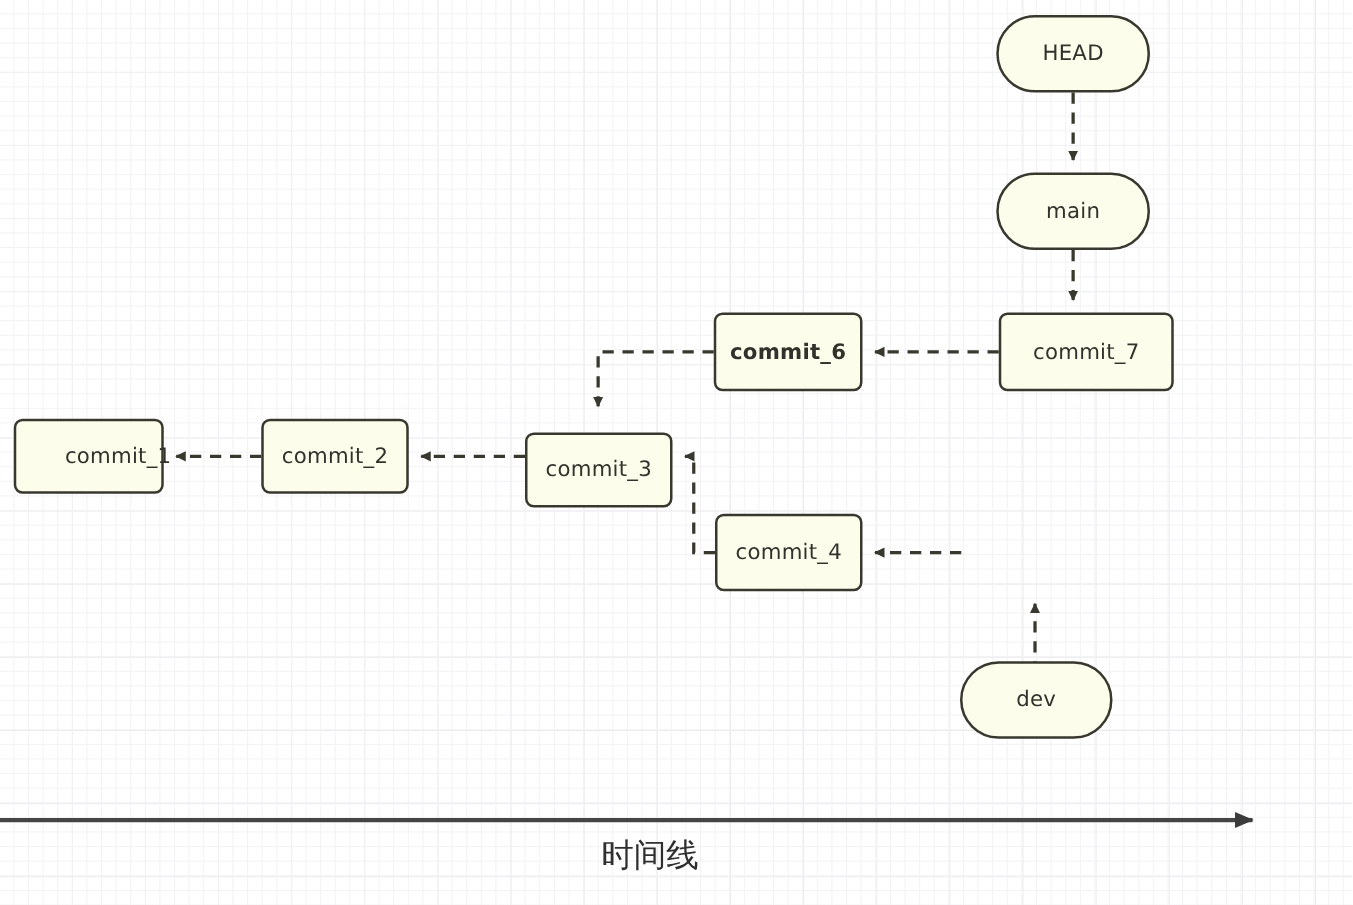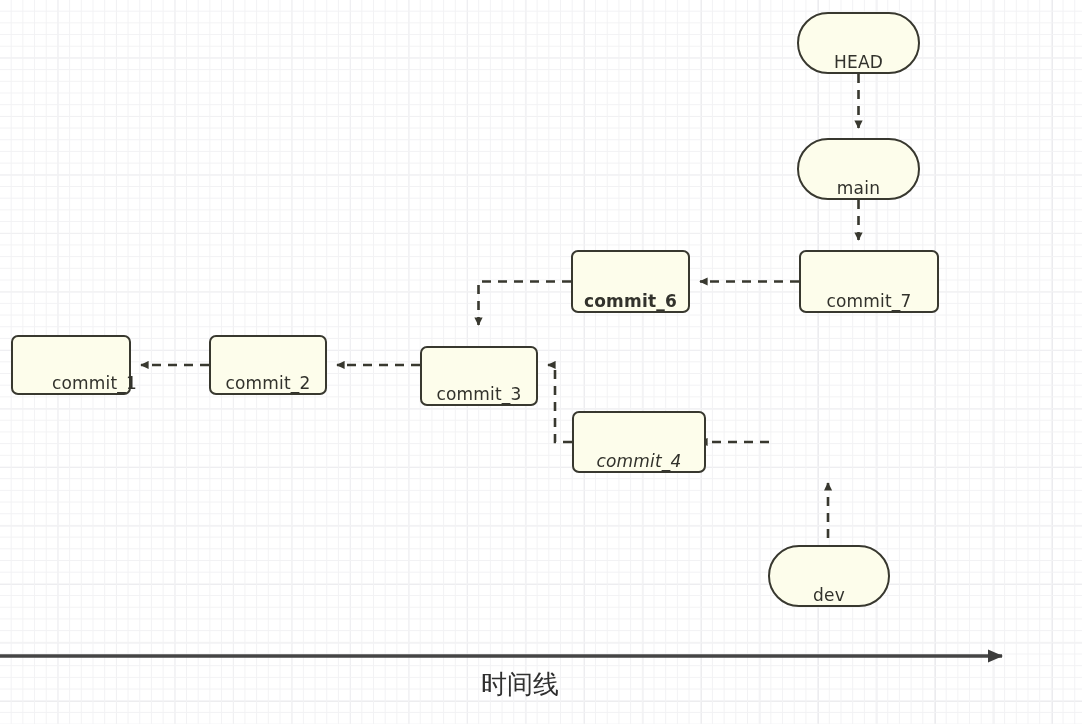--- a/index.html
+++ b/index.html
@@ -33,21 +33,21 @@
     width: 1082px;
     height: 724px;
     pointer-events: none;
   }
   .node {
     position: absolute;
     box-sizing: border-box;
     background: #fdfdeb;
     border: 2px solid #38382f;
     display: flex;
-    align-items: flex-end;
+    align-items: center;
     justify-content: center;
     color: #32322c;
     font-size: 17px;
     letter-spacing: 0.2px;
     z-index: 2;
   }
   .node.commit { border-radius: 7px; }
   .node.ref    { border-radius: 999px; }
   .axis-label {
     position: absolute;
@@ -89,37 +89,37 @@
   </svg>
 
   <div class="node ref" style="left:797px; top:12px; width:123px; height:62px;">
     <span>HEAD</span>
   </div>
 
   <div class="node ref" style="left:797px; top:138px; width:123px; height:62px;">
     <span>main</span>
   </div>
 
-  <div class="node ref" style="left:768px; top:545px; width:122px; height:62px;">
+  <div class="node ref" style="left:768px; top:529px; width:122px; height:62px;">
     <span>dev</span>
   </div>
 
   <div class="node commit" style="left:11px; top:335px; width:120px; height:60px;padding-left:47px;">
     <span>commit_1</span>
   </div>
 
   <div class="node commit" style="left:209px; top:335px; width:118px; height:60px;">
     <span>commit_2</span>
   </div>
 
   <div class="node commit" style="left:420px; top:346px; width:118px; height:60px;">
     <span>commit_3</span>
   </div>
 
-  <div class="node commit" style="left:572px; top:411px; width:134px; height:62px;font-style:italic;">
+  <div class="node commit" style="left:572px; top:411px; width:118px; height:62px;">
     <span>commit_4</span>
   </div>
 
 
   <div class="node commit" style="left:571px; top:250px; width:119px; height:63px;font-weight:bold;">
     <span>commit_6</span>
   </div>
 
   <div class="node commit" style="left:799px; top:250px; width:140px; height:63px;">
     <span>commit_7</span>

